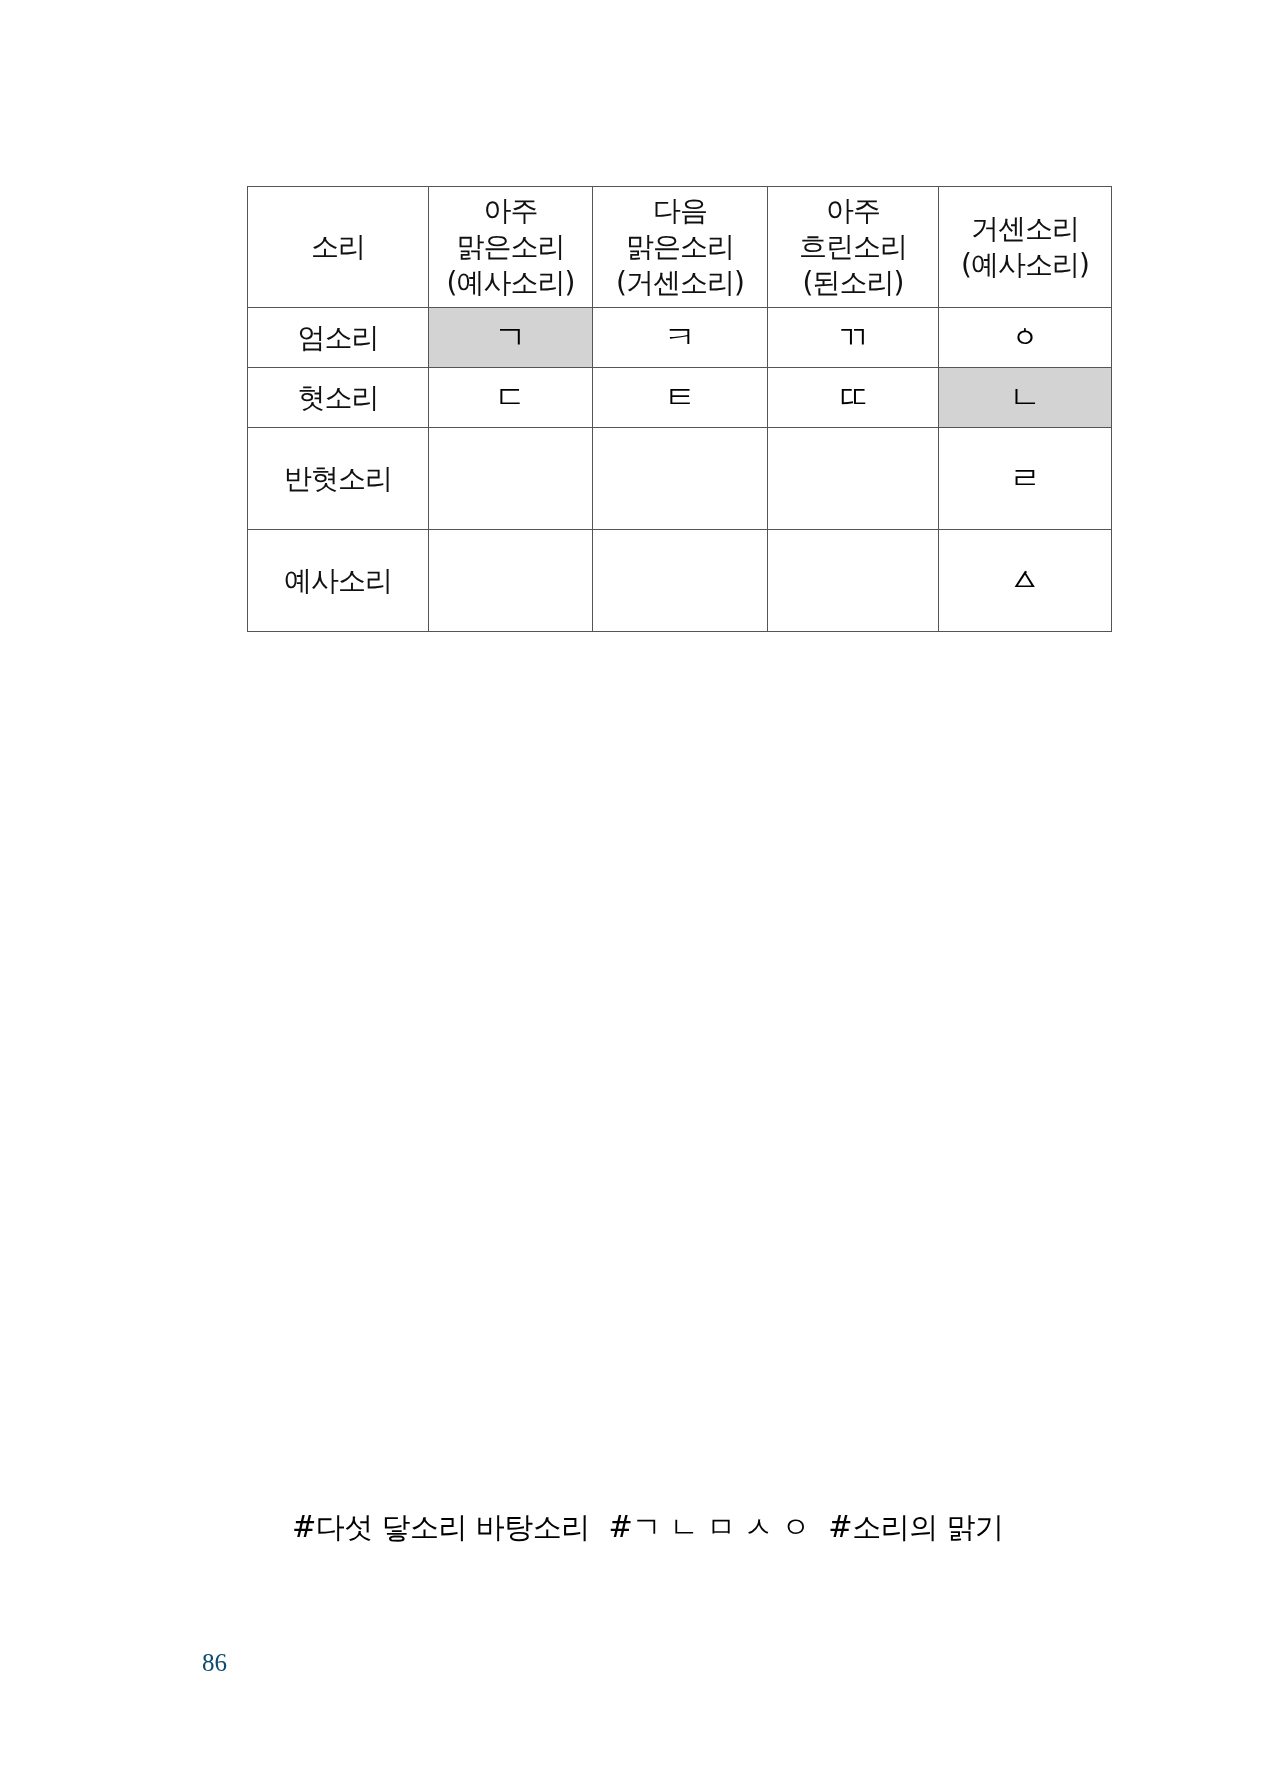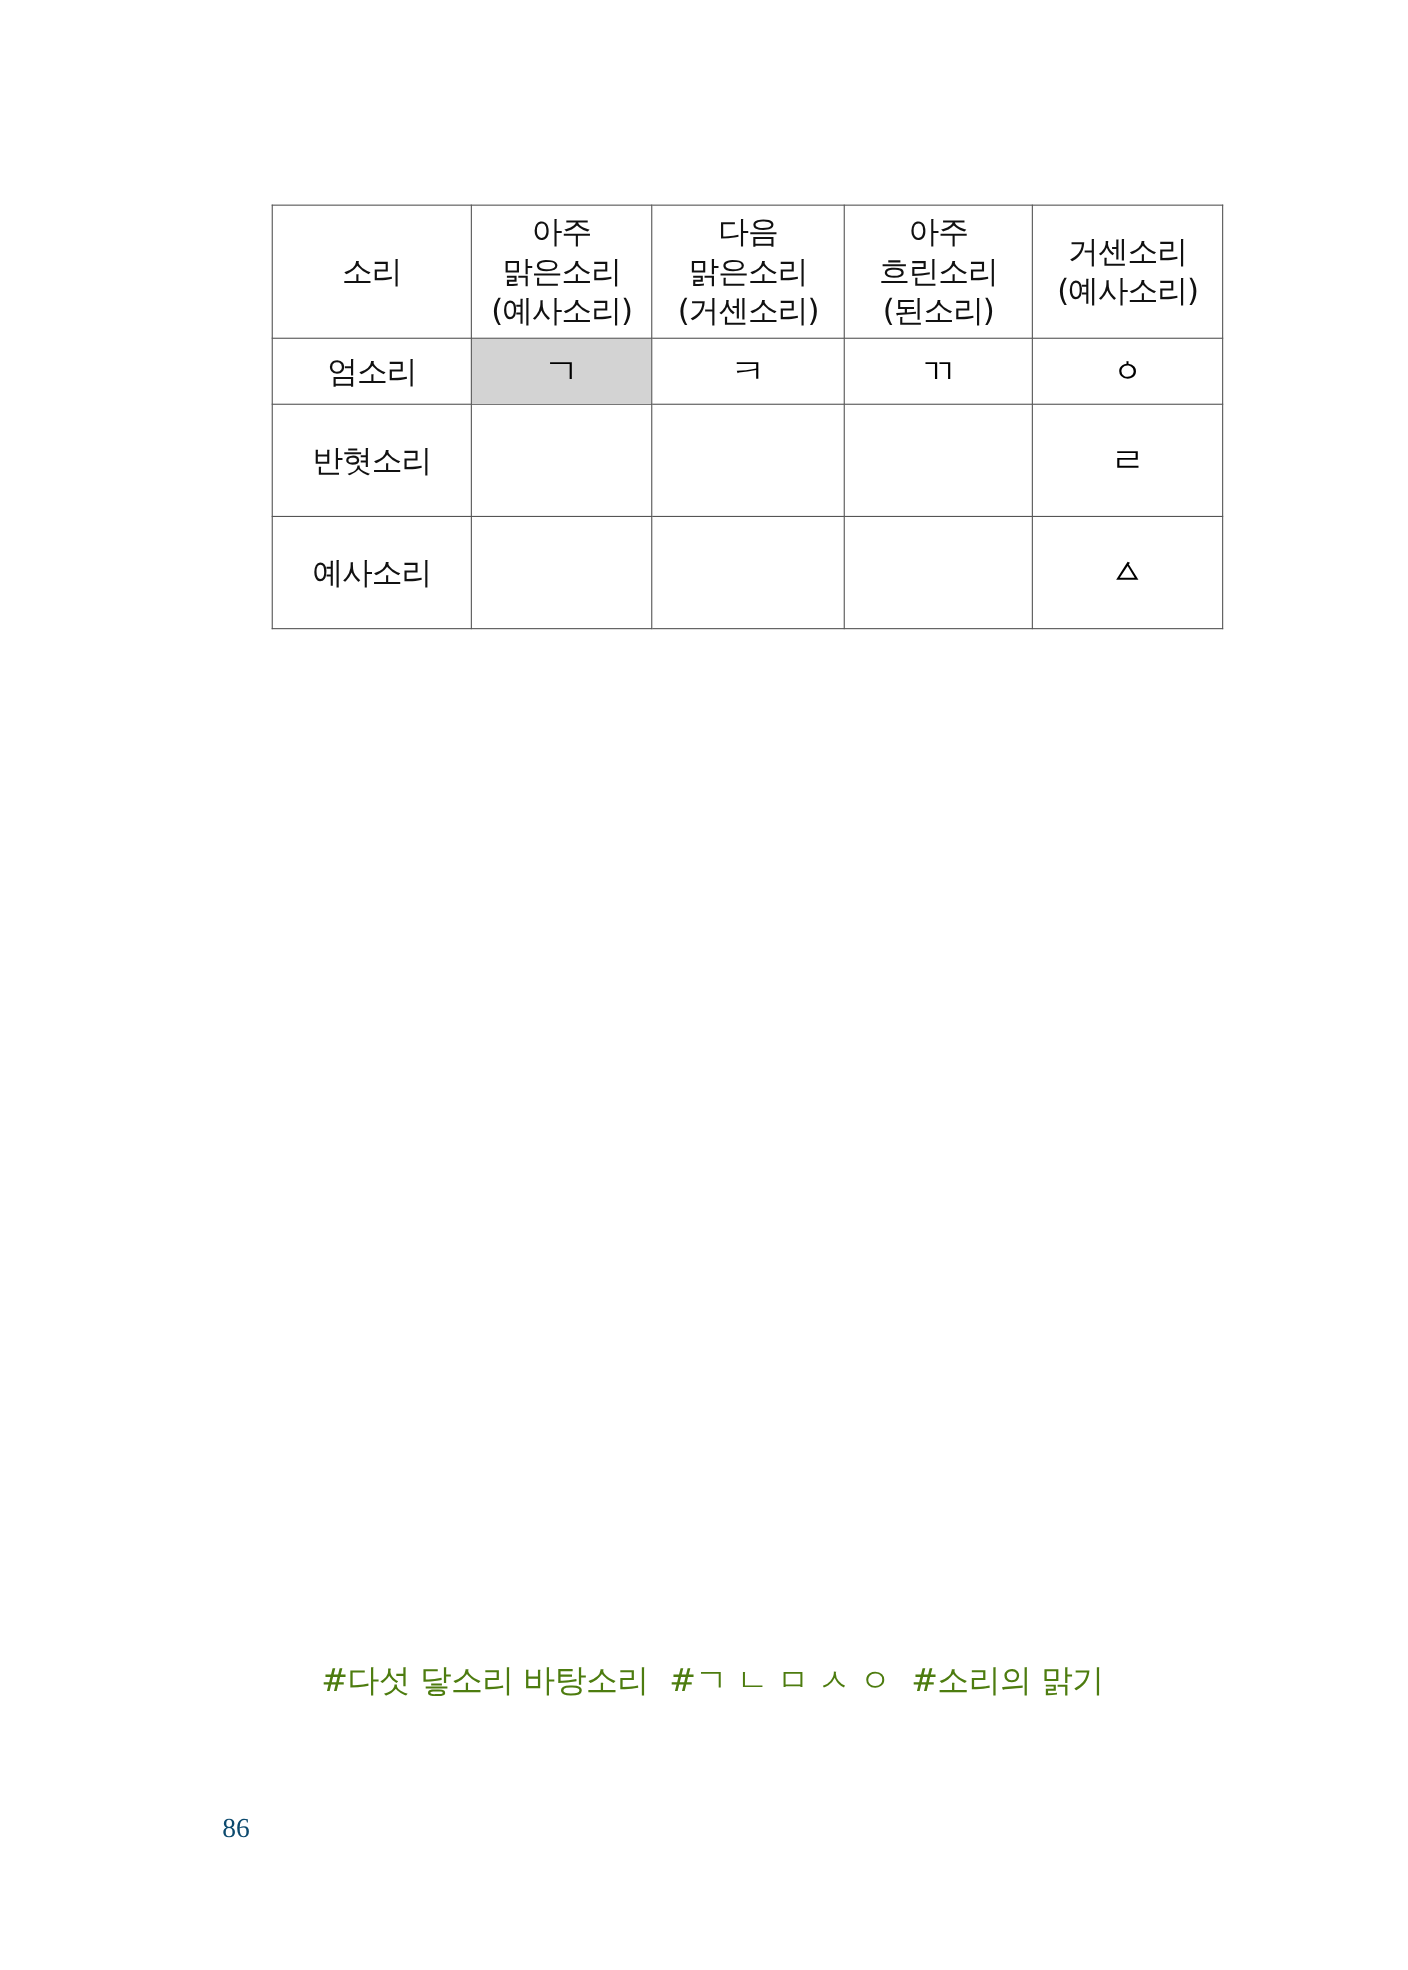--- a/index.html
+++ b/index.html
@@ -77,21 +77,21 @@
       background: #d3d3d3;
       margin: 2px 0;
     }
     .caption {
       position: absolute;
       left: 292px;
       top: 1508px;
       font-family: "DejaVu Serif", "Liberation Serif", serif;
       font-size: 29px;
       letter-spacing: -0.5px;
-      color: #4d7c0f;
+      color: #000000;
       white-space: nowrap;
     }
     .caption .gap { display: inline-block; width: 10px; }
     .page-number {
       position: absolute;
       left: 202px;
       top: 1629px;
       font-family: "Liberation Serif", "DejaVu Serif", serif;
       font-size: 25px;
       color: #0c4a6e;
@@ -140,20 +140,27 @@
     <tbody>
 
       <tr style="height:60px">
         <td class="rowlabel">엄소리</td>
         <td class="jamo shade">ㄱ</td>
         <td class="jamo">ㅋ</td>
         <td class="jamo">ㄲ</td>
         <td class="jamo">ㆁ</td>
       </tr>
 
+      <tr style="height:60px">
+        <td class="rowlabel">혓소리</td>
+        <td class="jamo">ㄷ</td>
+        <td class="jamo">ㅌ</td>
+        <td class="jamo">ㄸ</td>
+        <td class="jamo shade">ㄴ</td>
+      </tr>
 
       <tr style="height:102px">
         <td class="rowlabel">반혓소리</td>
         <td class="jamo"></td>
         <td class="jamo"></td>
         <td class="jamo"></td>
         <td class="jamo">ㄹ</td>
       </tr>
 
 

